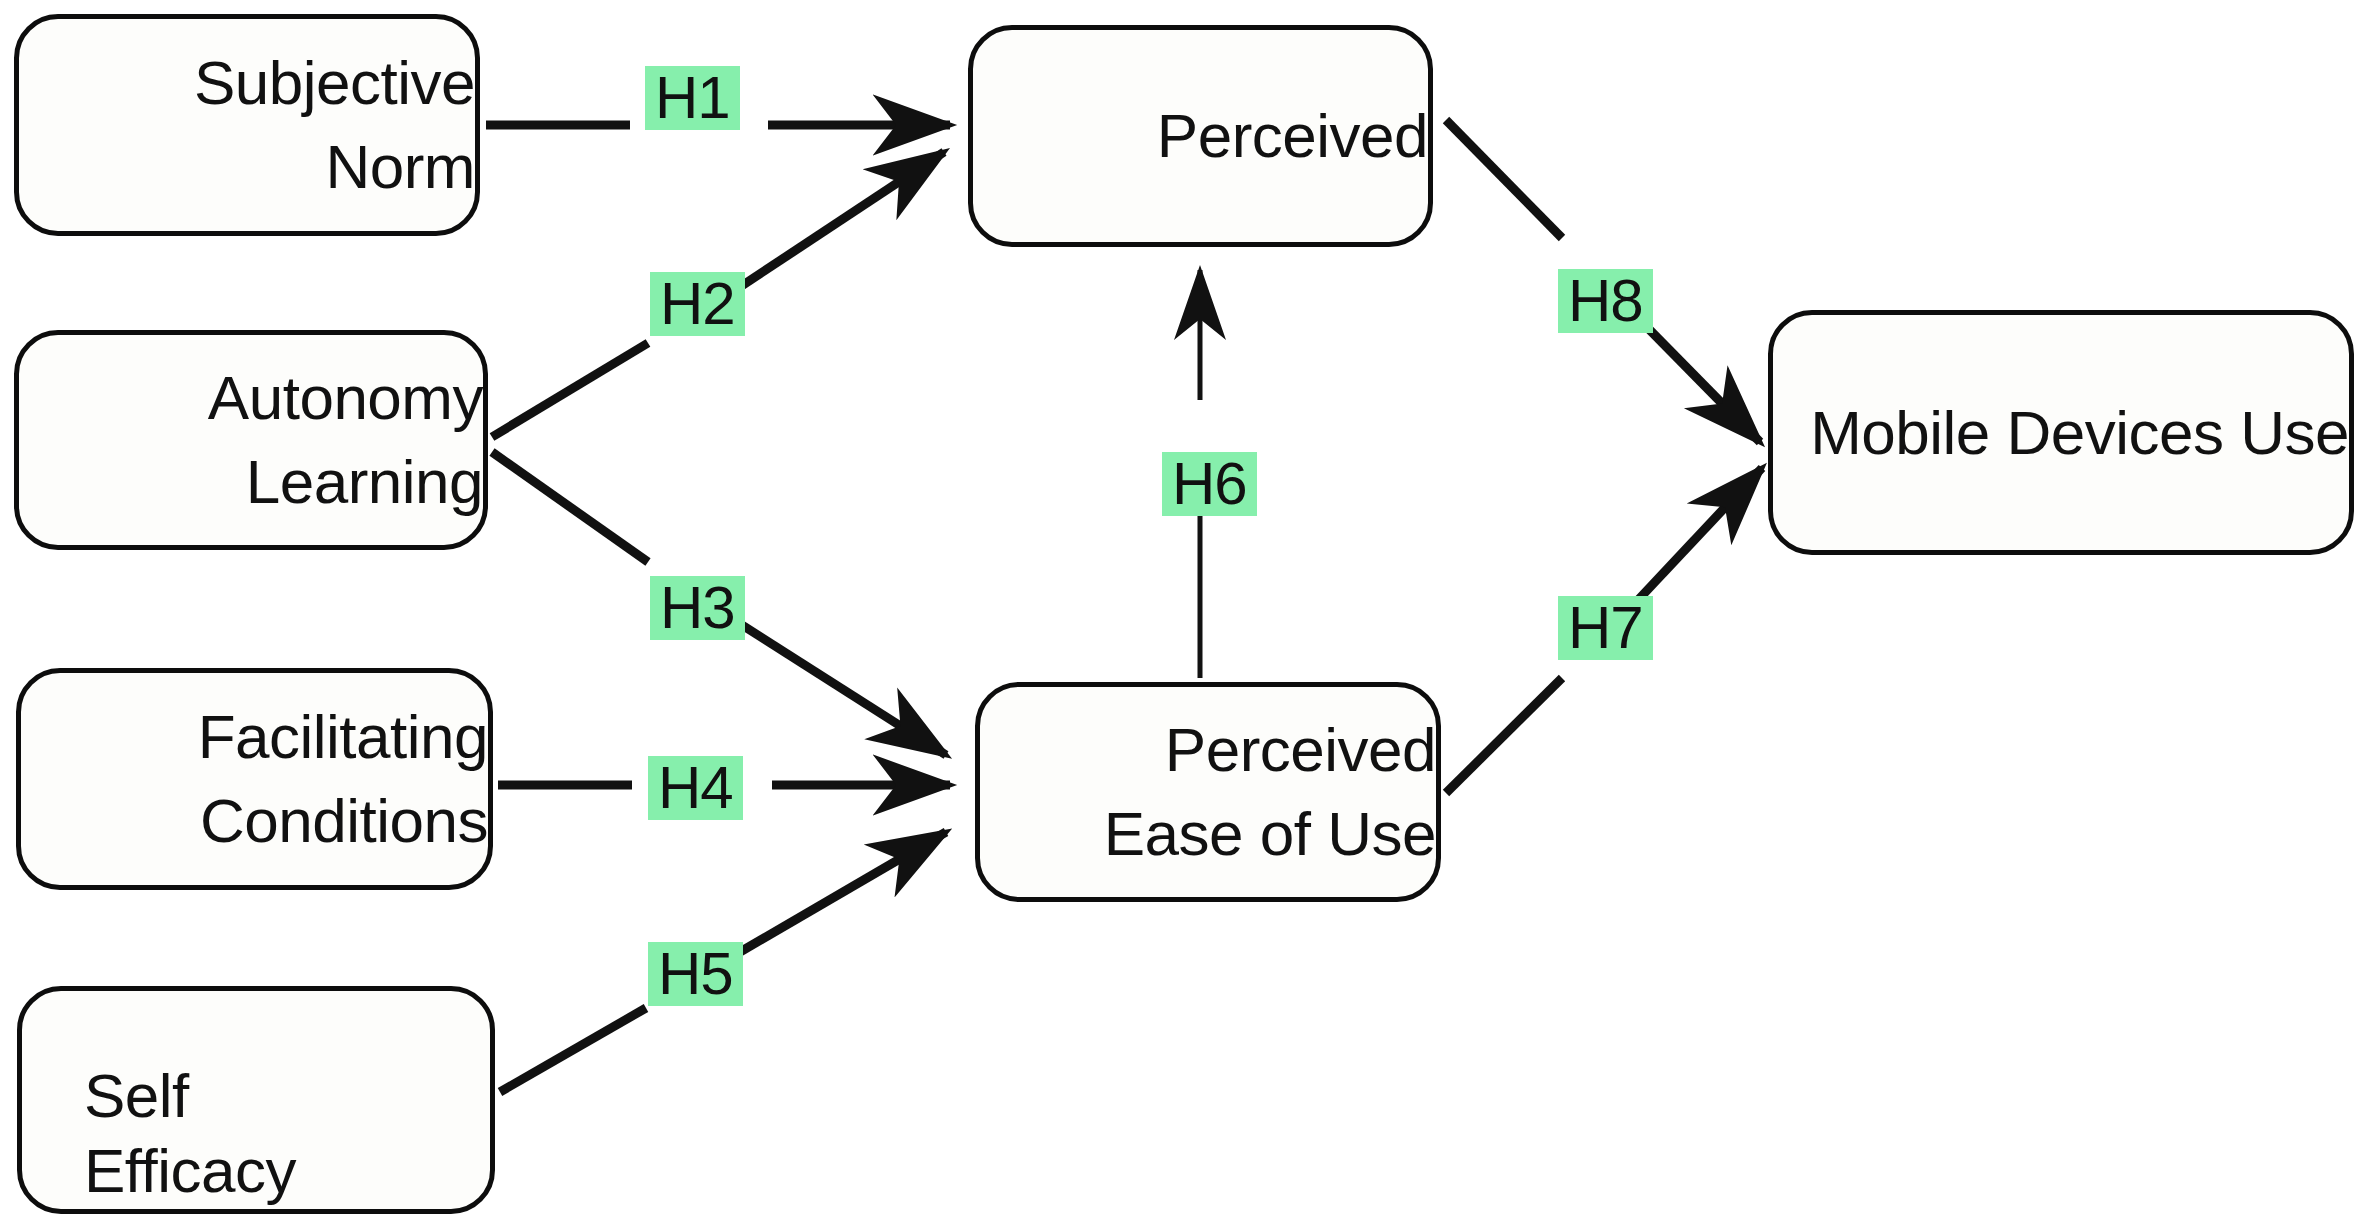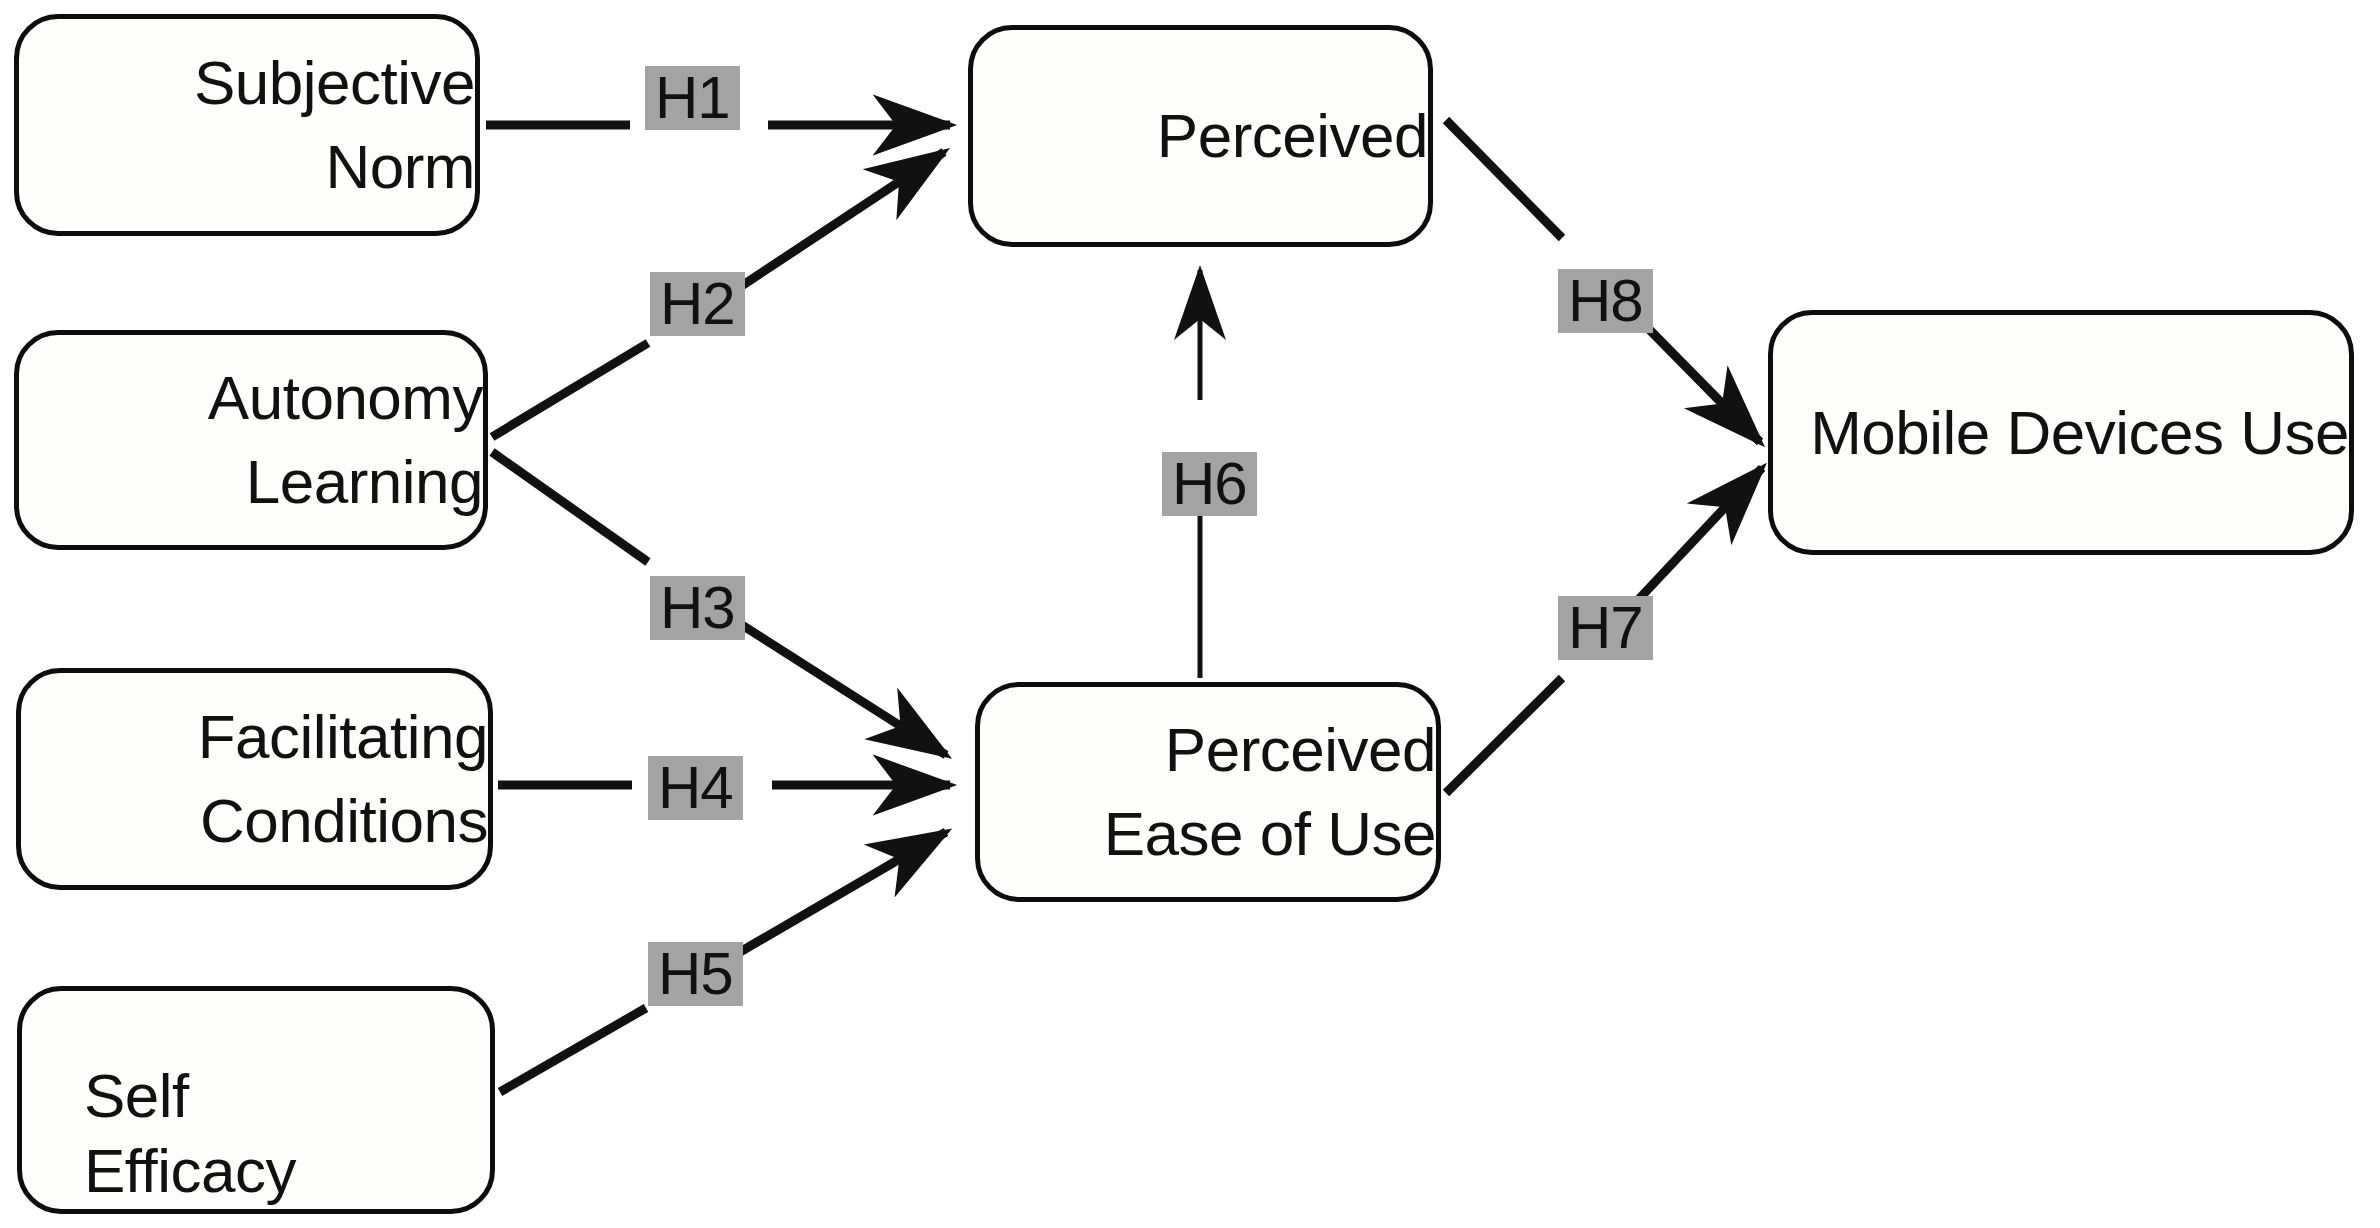--- a/index.html
+++ b/index.html
@@ -50,21 +50,21 @@
   }
 
   
   .h-label {
     position: absolute;
     color: #111111;
     font-size: 60px;
     line-height: 1;
     font-weight: 400;
     letter-spacing: -1px;
-    background: #a3a3a3;
+    background: #86efac;
     padding: 2px 10px;
     white-space: nowrap;
   }
 
   svg.edges {
     position: absolute;
     left: 0;
     top: 0;
     width: 2380px;
     height: 1228px;

